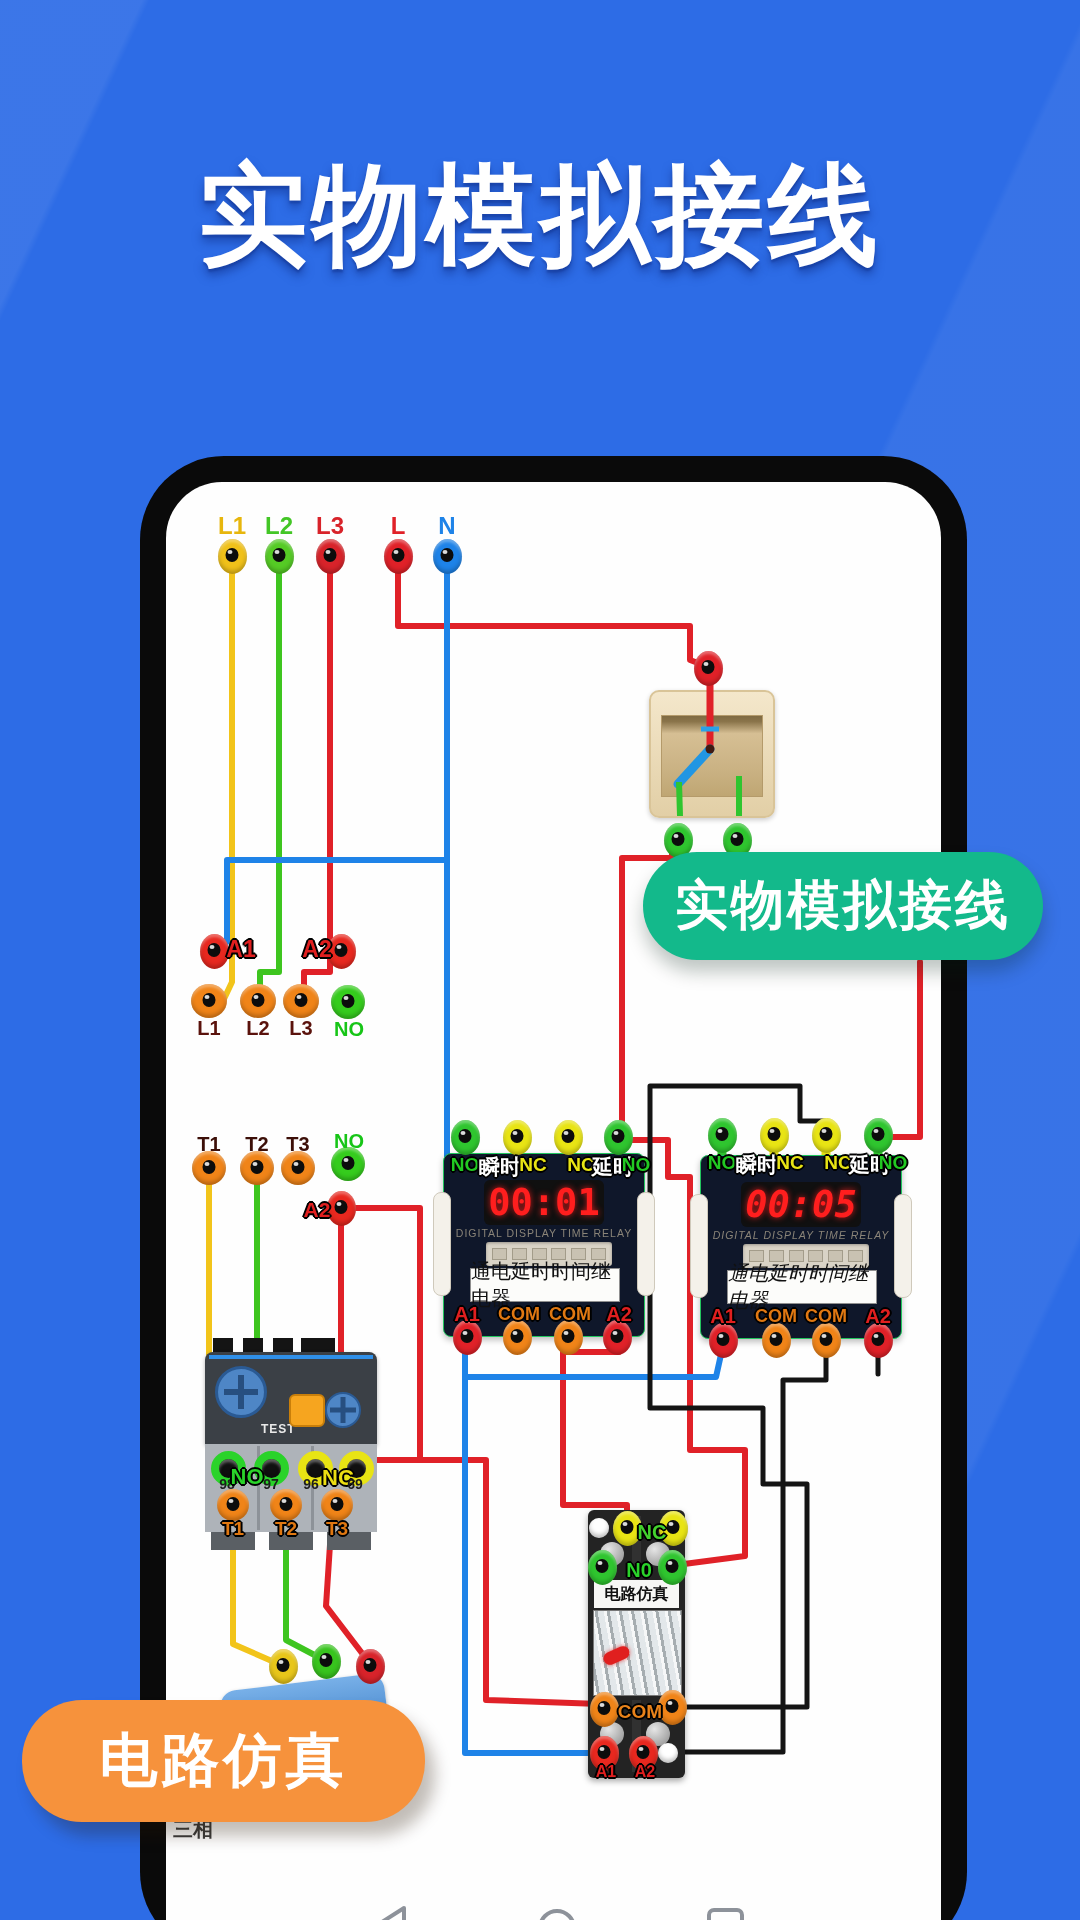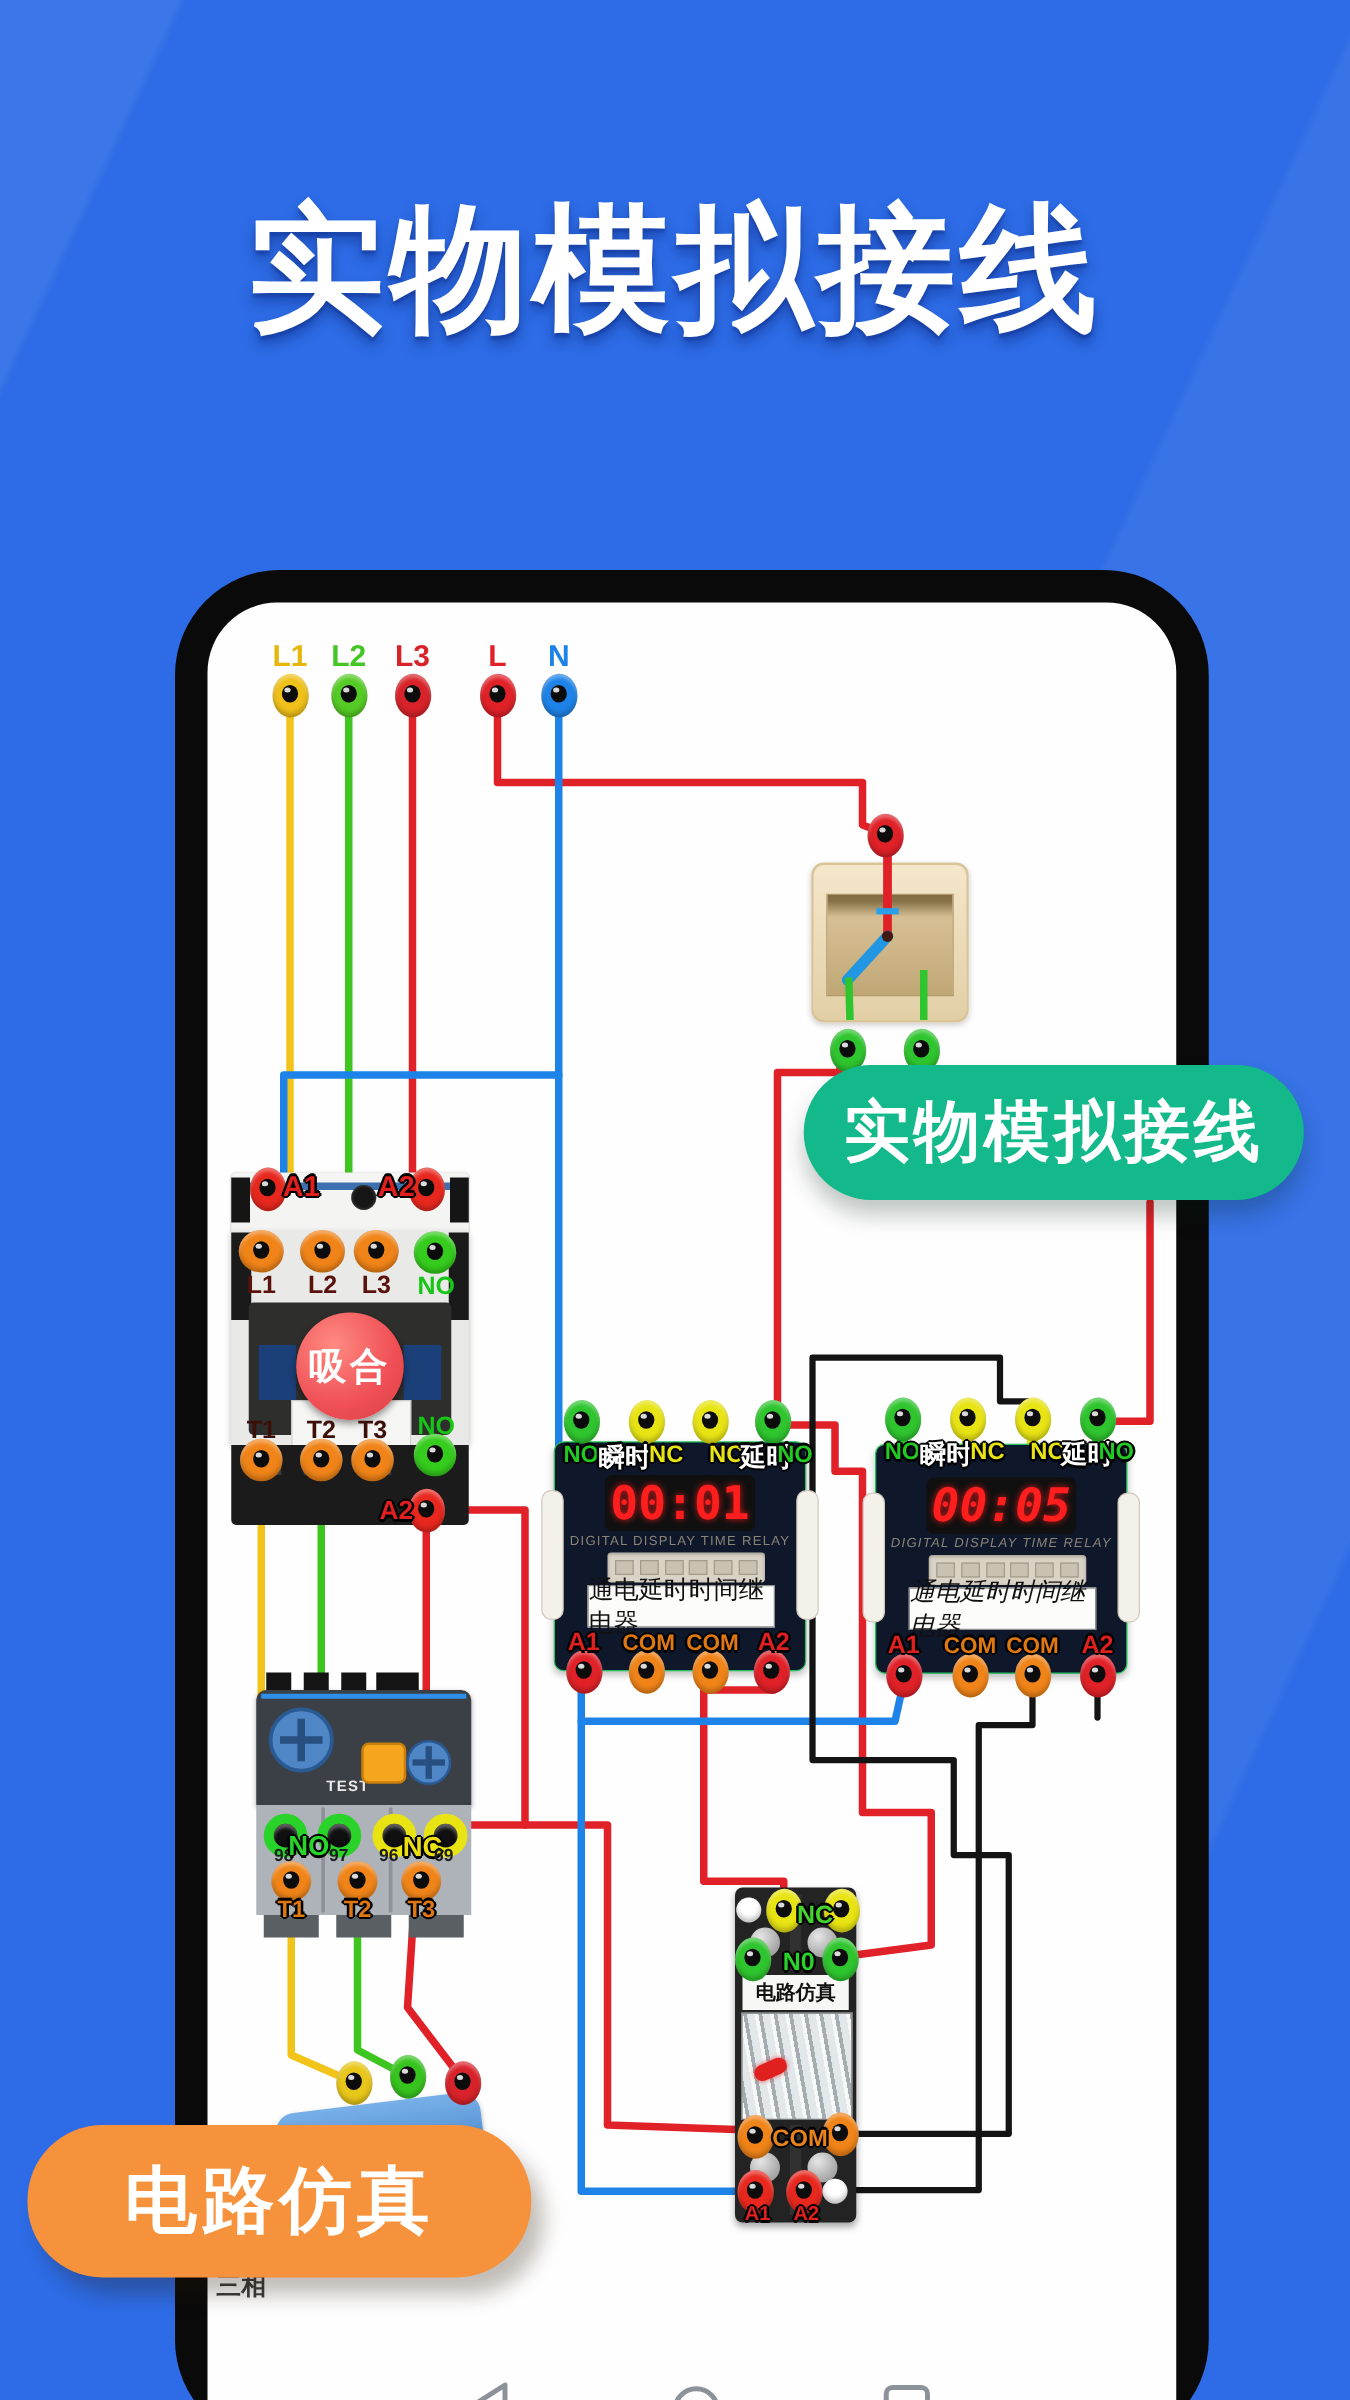--- a/index.html
+++ b/index.html
@@ -146,39 +146,20 @@
       <polyline points="722,1140 722,1160" fill="none" stroke="#2fc52f" stroke-width="9" stroke-linejoin="round" stroke-linecap="round"></polyline>
       <polyline points="774,1140 774,1160" fill="none" stroke="#e8e414" stroke-width="9" stroke-linejoin="round" stroke-linecap="round"></polyline>
       <polyline points="826,1140 826,1160" fill="none" stroke="#e8e414" stroke-width="9" stroke-linejoin="round" stroke-linecap="round"></polyline>
       <polyline points="878,1140 878,1160" fill="none" stroke="#2fc52f" stroke-width="9" stroke-linejoin="round" stroke-linecap="round"></polyline>
       <polyline points="723,1324 723,1341" fill="none" stroke="#e02128" stroke-width="9" stroke-linejoin="round" stroke-linecap="round"></polyline>
       <polyline points="776,1324 776,1341" fill="none" stroke="#f08418" stroke-width="9" stroke-linejoin="round" stroke-linecap="round"></polyline>
       <polyline points="826,1324 826,1341" fill="none" stroke="#f08418" stroke-width="9" stroke-linejoin="round" stroke-linecap="round"></polyline>
       <polyline points="878,1324 878,1341" fill="none" stroke="#e02128" stroke-width="9" stroke-linejoin="round" stroke-linecap="round"></polyline>
     </svg>
 
-  <div class="comp z4" id="contactor">
-    <div class="topbar"></div>
-    <div class="blueline"></div>
-    <div class="tab" style="left:0;"></div>
-    <div class="tab" style="right:0;"></div>
-    <div class="screwhead"></div>
-    <div class="body"></div>
-    <div class="rail" style="left:0;"></div>
-    <div class="rail" style="right:0;"></div>
-    <div class="center"></div>
-    <div class="win" style="left:22px;"></div>
-    <div class="win" style="right:22px;"></div>
-    <div class="plate"></div>
-    <div class="btn">吸合</div>
-    <div class="bottom"></div>
-    <div class="bt" style="left:14px;"></div>
-    <div class="bt" style="left:58px;"></div>
-    <div class="bt" style="left:102px;"></div>
-  </div>
 
   <div class="comp z4" id="thermal">
     <div class="prong" style="left:8px;"></div>
     <div class="prong" style="left:38px;"></div>
     <div class="prong" style="left:68px;"></div>
     <div class="prong" style="left:96px;width:34px;"></div>
     <div class="top"></div>
     <div class="blueline"></div>
     <div class="dial"></div>
     <div class="test">TEST</div>

